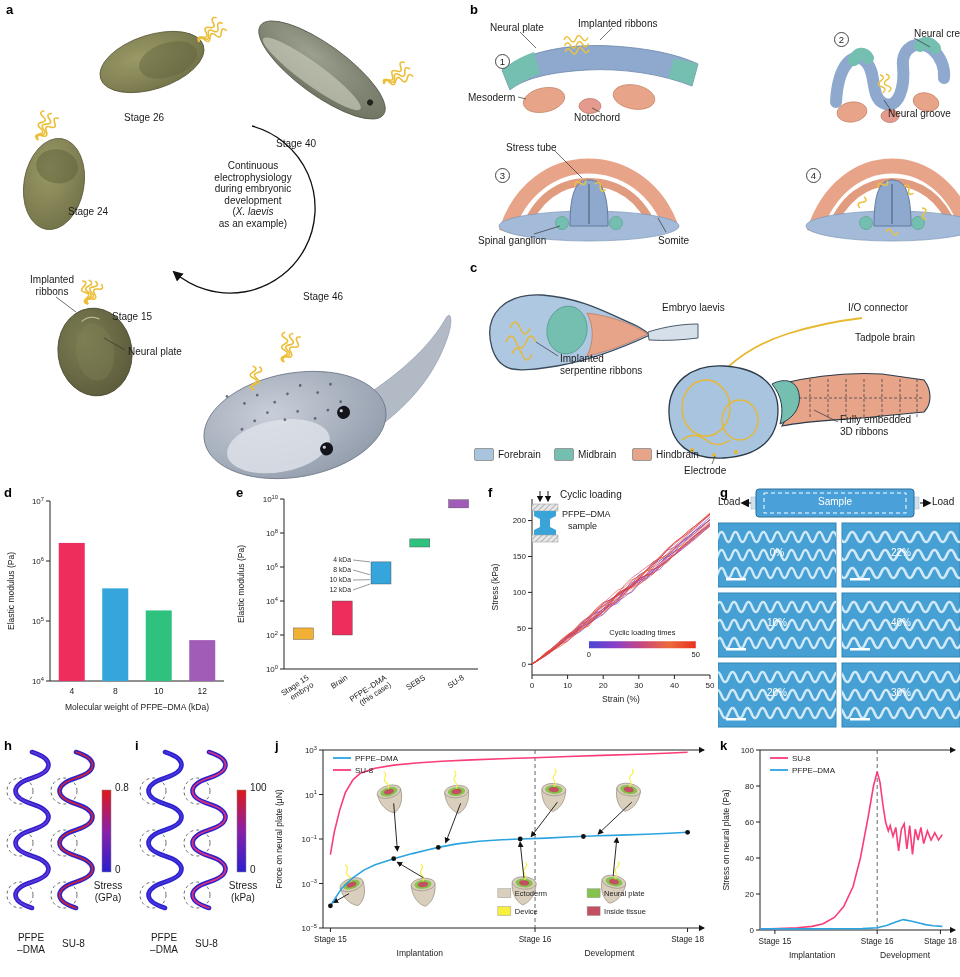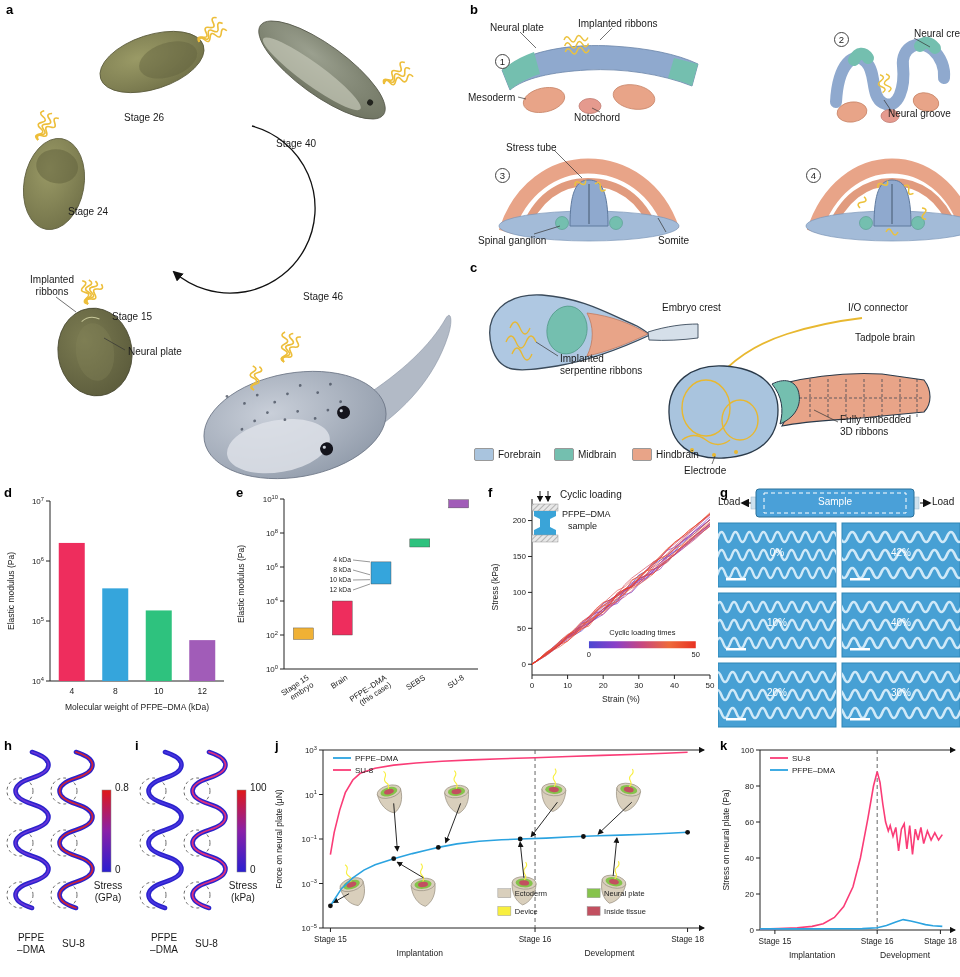--- a/index.html
+++ b/index.html
@@ -132,20 +132,28 @@
         </g>
         <g transform="translate(254,390) rotate(-85)">
           <path d="M 0,0 q 3,-6 6,0 q 3,6 6,0 q 3,-6 6,0 q 3,6 6,0" stroke="#EDBE3A" fill="none" stroke-width="1.6" transform="rotate(-8)"></path>
           <path d="M 0,0 q 3,-6 6,0 q 3,6 6,0 q 3,-6 6,0 q 3,6 6,0" stroke="#EDBE3A" fill="none" stroke-width="1.6" transform="rotate(8)"></path>
         </g>
       </svg>
     <div class="plabel" style="left:6px;top:2px">a</div>
     <div class="lbl" style="left:124px;top:112px">Stage 26</div>
     <div class="lbl" style="left:276px;top:138px">Stage 40</div>
     <div class="lbl" style="left:68px;top:206px">Stage 24</div>
+    <div class="lbl ctr" style="left:186px;top:160px;width:134px;white-space:normal">
+      <div class="ln">Continuous</div>
+      <div class="ln">electrophysiology</div>
+      <div class="ln">during embryonic</div>
+      <div class="ln">development</div>
+      <div class="ln"><span>(</span><span class="it">X. laevis</span></div>
+      <div class="ln">as an example)</div>
+    </div>
     <div class="lbl ctr" style="left:14px;top:274px;width:76px;white-space:normal">
       <div class="ln">Implanted</div>
       <div class="ln">ribbons</div>
     </div>
     <div class="lbl" style="left:112px;top:311px">Stage 15</div>
     <div class="lbl" style="left:128px;top:346px">Neural plate</div>
     <div class="lbl" style="left:303px;top:291px">Stage 46</div>
   </section>
 
   <section class="panel" id="panel-b" style="left:462px;top:0;width:498px;height:258px">
@@ -257,21 +265,21 @@
         <ellipse cx="244" cy="150" rx="24" ry="28" fill="none" stroke="#E8B830" stroke-width="1.4"></ellipse>
         <ellipse cx="278" cy="162" rx="18" ry="20" fill="none" stroke="#E8B830" stroke-width="1.4"></ellipse>
         <path d="M 220,182 q 12,-9 24,0 q 12,9 24,0" fill="none" stroke="#E8B830" stroke-width="1.4"></path>
         <circle cx="230" cy="192" r="2" fill="#E8B830"></circle>
         <circle cx="252" cy="197" r="2" fill="#E8B830"></circle>
         <circle cx="274" cy="194" r="2" fill="#E8B830"></circle>
         <line x1="376" y1="164" x2="352" y2="152" stroke="#333" stroke-width="0.7"></line>
         <line x1="250" y1="206" x2="253" y2="198" stroke="#333" stroke-width="0.7"></line>
       </svg>
     <div class="plabel" style="left:8px;top:2px">c</div>
-    <div class="lbl" style="left:200px;top:44px">Embryo crest</div>
+    <div class="lbl" style="left:200px;top:44px">Embryo laevis</div>
     <div class="lbl" style="left:98px;top:95px">
       <div class="ln">Implanted</div>
       <div class="ln">serpentine ribbons</div>
     </div>
     <div class="lbl" style="left:386px;top:44px">I/O connector</div>
     <div class="lbl" style="left:393px;top:74px">Tadpole brain</div>
     <div class="lbl" style="left:378px;top:156px">
       <div class="ln">Fully embedded</div>
       <div class="ln">3D ribbons</div>
     </div>
@@ -500,21 +508,21 @@
             <path d="M 110,230 q 3.5,-10 7,0 q 3.5,10 7,0 q 3.5,-10 7,0 q 3.5,10 7,0 q 3.5,-10 7,0 q 3.5,10 7,0 q 3.5,-10 7,0 q 3.5,10 7,0 q 3.5,-10 7,0 q 3.5,10 7,0 q 3.5,-10 7,0 q 3.5,10 7,0 q 3.5,-10 7,0 q 3.5,10 7,0 q 3.5,-10 7,0 q 3.5,10 7,0 q 3.5,-10 7,0 q 3.5,10 7,0 q 3.5,-10 7,0 q 3.5,10 7,0 q 3.5,-10 7,0 q 3.5,10 7,0" fill="none" stroke="#CFE9F8" stroke-width="2.3"></path>
           </g>
         </g>
         <rect x="132" y="235" width="20" height="2.5" fill="#fff"></rect>
       </svg>
     <div class="plabel" style="left:2px;top:2px">g</div>
     <div class="lbl" style="left:0px;top:13px">Load</div>
     <div class="lbl" style="left:214px;top:13px">Load</div>
     <div class="wlbl" style="left:38px;top:13px;width:158px">Sample</div>
     <div class="wlbl" style="left:0px;top:64px;width:118px">0%</div>
-    <div class="wlbl" style="left:124px;top:64px;width:118px">42%</div>
+    <div class="wlbl" style="left:124px;top:64px;width:118px">22%</div>
     <div class="wlbl" style="left:0px;top:134px;width:118px">10%</div>
     <div class="wlbl" style="left:124px;top:134px;width:118px">40%</div>
     <div class="wlbl" style="left:0px;top:204px;width:118px">20%</div>
     <div class="wlbl" style="left:124px;top:204px;width:118px">30%</div>
   </section>
 
   <section class="panel" id="panel-h" style="left:2px;top:738px;width:131px;height:239px">
     <svg id="svg-h" width="131" height="239">
         <defs>
           <linearGradient id="svg-hcb" x1="0" y1="0" x2="0" y2="1">

